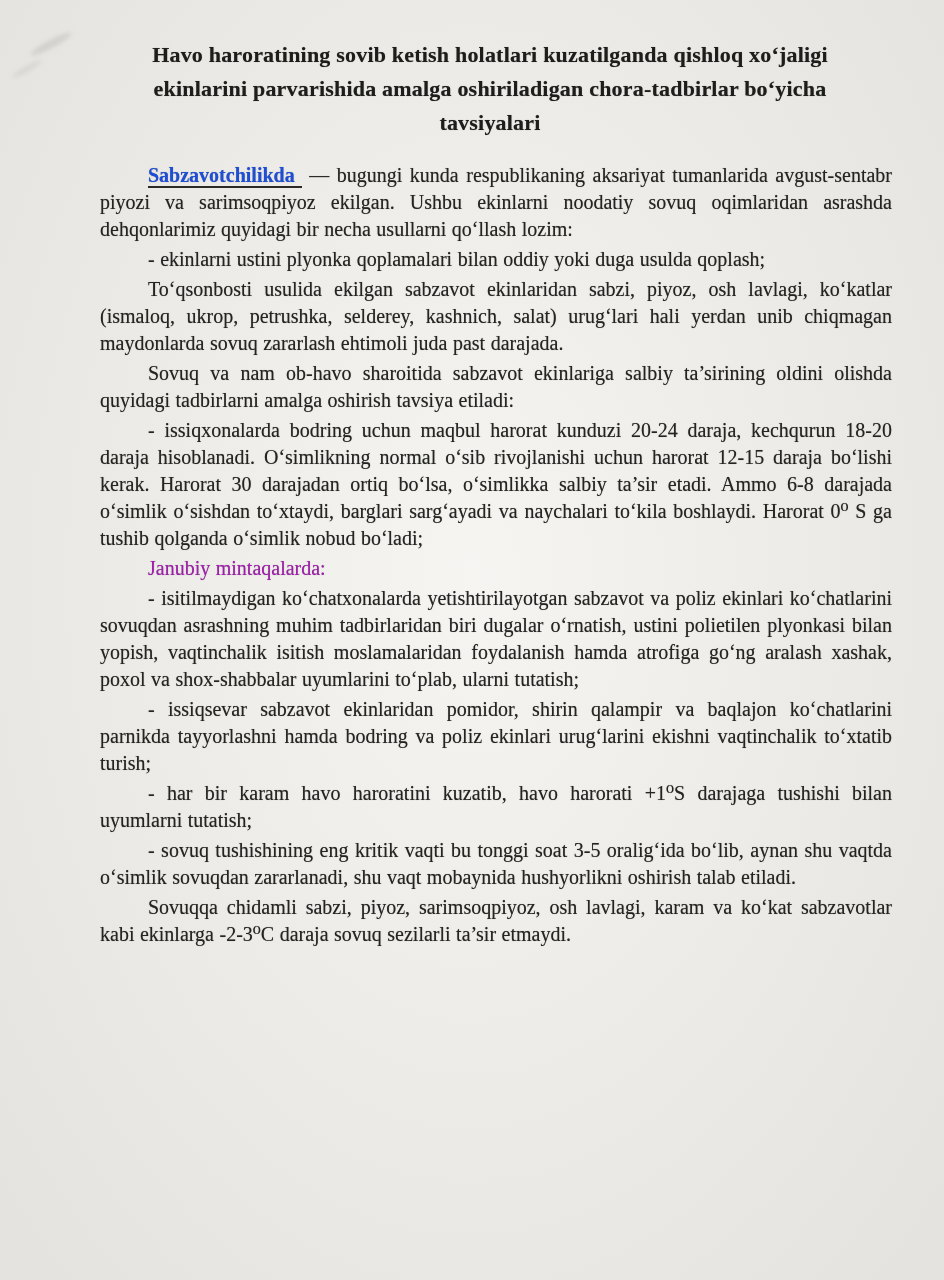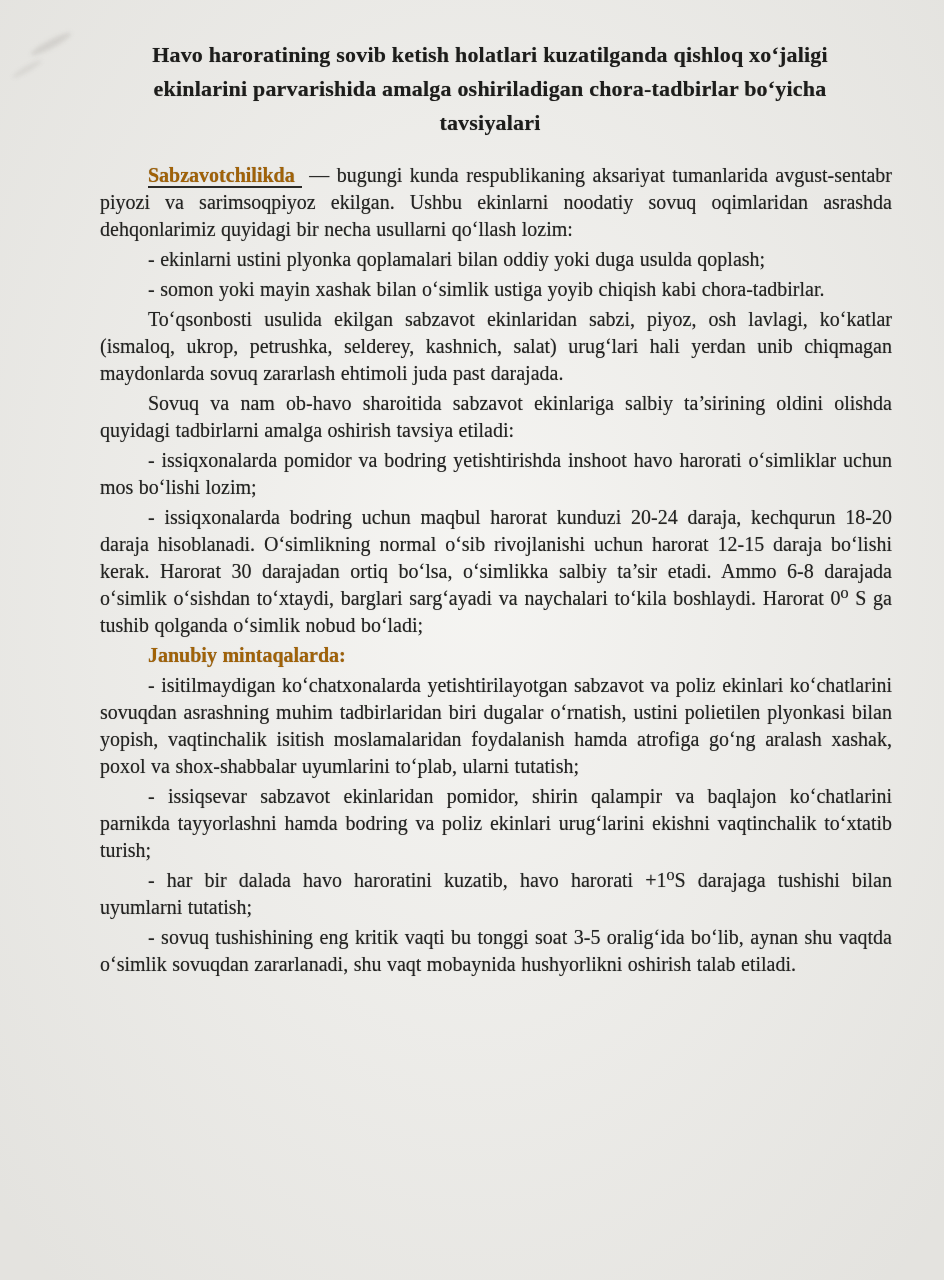--- a/index.html
+++ b/index.html
@@ -47,44 +47,43 @@
     margin: 3px 0;
     font-size: 20px;
     line-height: 27px;
     text-align: justify;
     text-indent: 48px;
     color: #242422;
     text-shadow: 0 0 0.8px rgba(40,40,38,0.5);
     word-spacing: 0.5px;
   }
   .doc-body p.para.heading {
-    font-weight: bold;
-    color: #a16207;
+    font-weight: normal;
+    color: #a21caf;
   }
   .lead-word {
     font-weight: bold;
     border-bottom: 2px solid #2a2a28;
     padding-right: 7px;
-    color: #a16207;
+    color: #1d4ed8;
   }
 </style>
 </head>
 <body>
 
 <div class="page">
   <span class="scan-artifact a1"></span>
   <span class="scan-artifact a2"></span>
   <h1 class="title">Havo haroratining sovib ketish holatlari kuzatilganda qishloq xo‘jaligi ekinlarini parvarishida amalga oshiriladigan chora-tadbirlar bo‘yicha tavsiyalari</h1>
   <div class="doc-body">
       <p class="para lead"><span class="lead-word">Sabzavotchilikda</span> — bugungi kunda respublikaning aksariyat tumanlarida avgust-sentabr piyozi va sarimsoqpiyoz ekilgan. Ushbu ekinlarni noodatiy sovuq oqimlaridan asrashda dehqonlarimiz quyidagi bir necha usullarni qo‘llash lozim:</p>
       <p class="para bullet">- ekinlarni ustini plyonka qoplamalari bilan oddiy yoki duga usulda qoplash;</p>
-      <p class="para bullet">- somon yoki mayin xashak bilan o‘simlik ustiga yoyib chiqish kabi chora-tadbirlar.</p>
       <p class="para normal">To‘qsonbosti usulida ekilgan sabzavot ekinlaridan sabzi, piyoz, osh lavlagi, ko‘katlar (ismaloq, ukrop, petrushka, selderey, kashnich, salat) urug‘lari hali yerdan unib chiqmagan maydonlarda sovuq zararlash ehtimoli juda past darajada.</p>
       <p class="para normal">Sovuq va nam ob-havo sharoitida sabzavot ekinlariga salbiy ta’sirining oldini olishda quyidagi tadbirlarni amalga oshirish tavsiya etiladi:</p>
-      <p class="para bullet">- issiqxonalarda pomidor va bodring yetishtirishda inshoot havo harorati o‘simliklar uchun mos bo‘lishi lozim;</p>
       <p class="para bullet">- issiqxonalarda bodring uchun maqbul harorat kunduzi 20-24 daraja, kechqurun 18-20 daraja hisoblanadi. O‘simlikning normal o‘sib rivojlanishi uchun harorat 12-15 daraja bo‘lishi kerak. Harorat 30 darajadan ortiq bo‘lsa, o‘simlikka salbiy ta’sir etadi. Ammo 6-8 darajada o‘simlik o‘sishdan to‘xtaydi, barglari sarg‘ayadi va naychalari to‘kila boshlaydi. Harorat 0⁰ S ga tushib qolganda o‘simlik nobud bo‘ladi;</p>
       <p class="para heading">Janubiy mintaqalarda:</p>
       <p class="para bullet">- isitilmaydigan ko‘chatxonalarda yetishtirilayotgan sabzavot va poliz ekinlari ko‘chatlarini sovuqdan asrashning muhim tadbirlaridan biri dugalar o‘rnatish, ustini polietilen plyonkasi bilan yopish, vaqtinchalik isitish moslamalaridan foydalanish hamda atrofiga go‘ng aralash xashak, poxol va shox-shabbalar uyumlarini to‘plab, ularni tutatish;</p>
       <p class="para bullet">- issiqsevar sabzavot ekinlaridan pomidor, shirin qalampir va baqlajon ko‘chatlarini parnikda tayyorlashni hamda bodring va poliz ekinlari urug‘larini ekishni vaqtinchalik to‘xtatib turish;</p>
-      <p class="para bullet">- har bir dalada havo haroratini kuzatib, havo harorati +1⁰S darajaga tushishi bilan uyumlarni tutatish;</p>
+      <p class="para bullet">- har bir karam havo haroratini kuzatib, havo harorati +1⁰S darajaga tushishi bilan uyumlarni tutatish;</p>
       <p class="para bullet">- sovuq tushishining eng kritik vaqti bu tonggi soat 3-5 oralig‘ida bo‘lib, aynan shu vaqtda o‘simlik sovuqdan zararlanadi, shu vaqt mobaynida hushyorlikni oshirish talab etiladi.</p>
+      <p class="para normal">Sovuqqa chidamli sabzi, piyoz, sarimsoqpiyoz, osh lavlagi, karam va ko‘kat sabzavotlar kabi ekinlarga -2-3⁰C daraja sovuq sezilarli ta’sir etmaydi.</p>
     </div>
 </div>
 
 </body></html>

